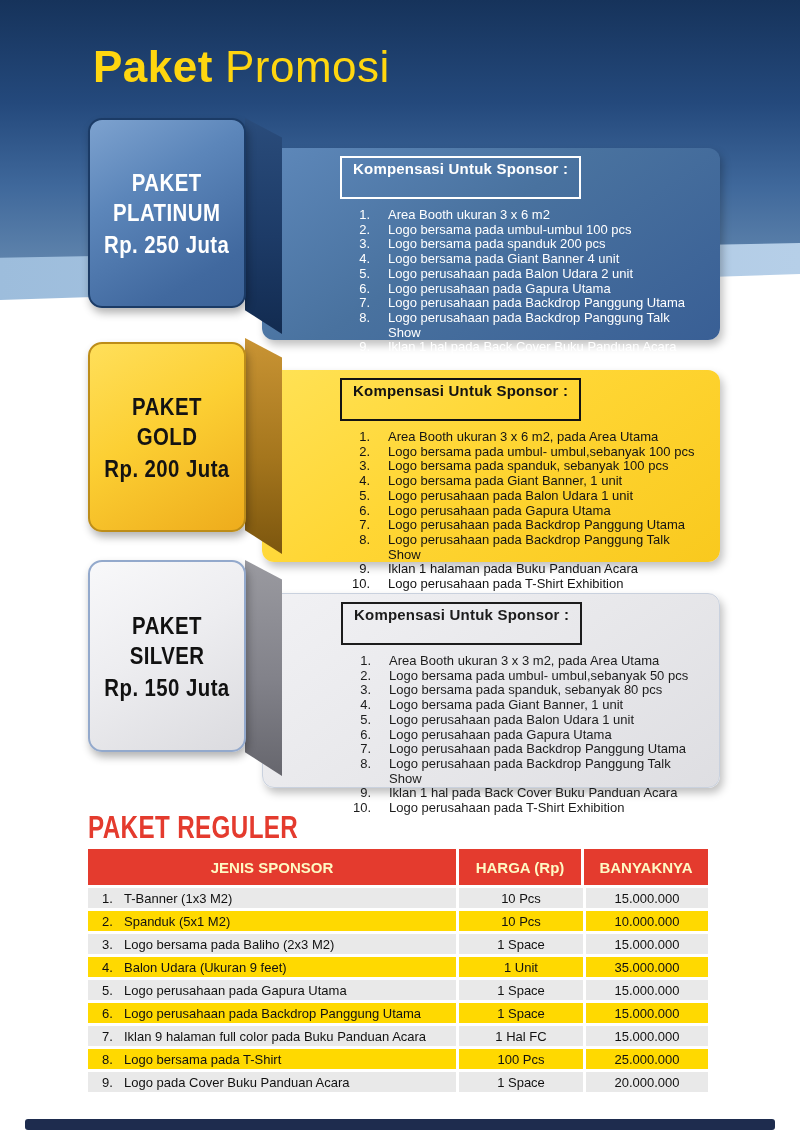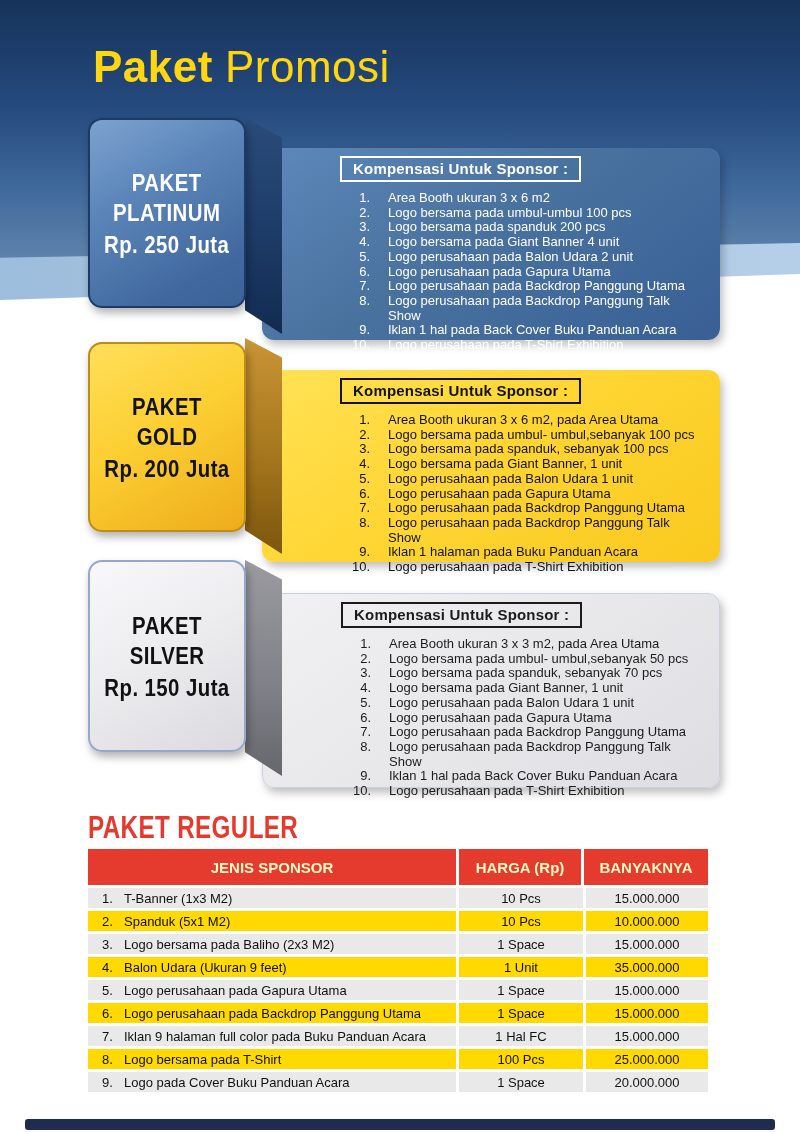--- a/index.html
+++ b/index.html
@@ -36,21 +36,21 @@
     position:absolute; left:88px; width:158px; height:190px; z-index:3;
     border-radius:14px; display:flex; flex-direction:column; justify-content:center;
     align-items:center; text-align:center; box-sizing:border-box;
     box-shadow:2px 5px 9px rgba(0,0,0,0.3);
   }
   .pkg-label { transform:scaleX(0.85); transform-origin:center; font-weight:bold; }
   .pkg-name  { font-size:24px; line-height:1.25; white-space:pre-line; letter-spacing:0.5px; }
   .pkg-price { font-size:24px; margin-top:3px; letter-spacing:0.5px; }
 
   .panel-title-box {
-    display:inline-block; border:2px solid #ffffff; padding:2px 11px 3px;
+    display:inline-block; border:2px solid #ffffff; padding:2px 11px 20px;
     font-size:15px; font-weight:bold; letter-spacing:0.2px;
   }
   .panel-list { margin-top:9px; font-size:13px; line-height:14.7px; }
   .list-row  { display:flex; }
   .list-num  { width:30px; text-align:right; margin-right:18px; flex:none; }
 
   
   .pkg-platinum .pkg-panel {
     top:148px; color:#fff;
     background:linear-gradient(145deg,#5e88ba 0%, #49729f 45%, #395f95 100%);
@@ -254,21 +254,21 @@
           <div class="list-row">
             <span class="list-num">1.</span>
             <span class="list-text">Area Booth ukuran 3 x 3 m2, pada Area Utama</span>
           </div>
           <div class="list-row">
             <span class="list-num">2.</span>
             <span class="list-text">Logo bersama pada umbul- umbul,sebanyak 50 pcs</span>
           </div>
           <div class="list-row">
             <span class="list-num">3.</span>
-            <span class="list-text">Logo bersama pada spanduk, sebanyak 70 pcs</span>
+            <span class="list-text">Logo bersama pada spanduk, sebanyak 80 pcs</span>
           </div>
           <div class="list-row">
             <span class="list-num">4.</span>
             <span class="list-text">Logo bersama pada Giant Banner, 1 unit</span>
           </div>
           <div class="list-row">
             <span class="list-num">5.</span>
             <span class="list-text">Logo perusahaan pada Balon Udara 1 unit</span>
           </div>
           <div class="list-row">

